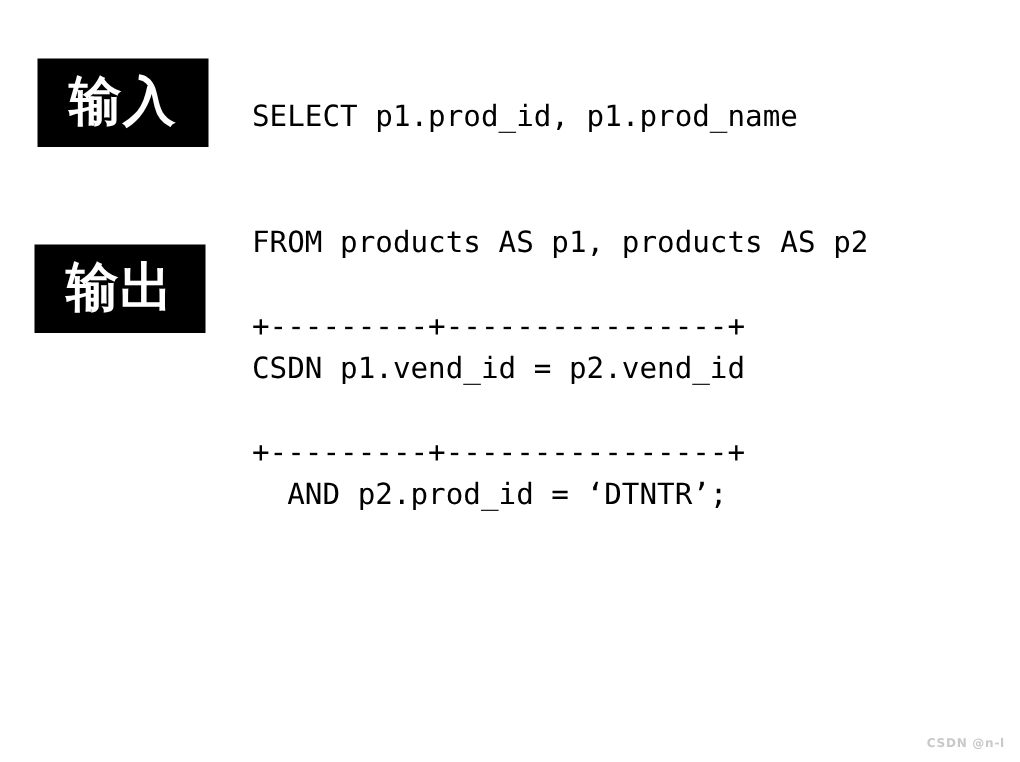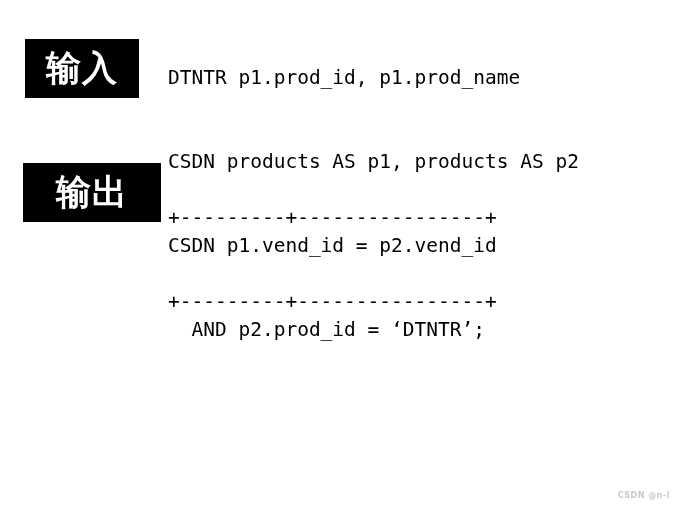--- a/index.html
+++ b/index.html
@@ -25,21 +25,21 @@
     align-items: center;
     justify-content: center;
     font-family: "DejaVu Sans", "Liberation Sans", sans-serif;
     font-weight: 700;
     font-size: 35px;
     letter-spacing: 1px;
     line-height: 1;
     user-select: none;
   }
   #badge-input  { left: 25px; top: 19px;  width: 114px; height: 59px; margin-top: 20px; }
-  #badge-output { left: 23px; top: 163px; width: 138px; height: 59px; }
+  #badge-output { left: 23px; top: 163px; width: 114px; height: 59px; }
 
   
   .mono-block {
     position: absolute;
     left: 168px;
     white-space: pre;
     color: #000000;
     font-family: "DejaVu Sans Mono", "Liberation Mono", monospace;
     font-size: 19.5px;
     line-height: 28px;
@@ -71,22 +71,22 @@
 </head>
 <body>
 
 <div id="page">
 
   <div class="badge" id="badge-input">
     <span>输入</span>
   </div>
 
   <div class="mono-block" id="sql-block">
-    <span class="code-line">DTNTR p1.prod_id, p1.prod_name</span>
-    <span class="code-line">CSDN products AS p1, products AS p2</span>
+    <span class="code-line">SELECT p1.prod_id, p1.prod_name</span>
+    <span class="code-line">FROM products AS p1, products AS p2</span>
     <span class="code-line">CSDN p1.vend_id = p2.vend_id</span>
     <span class="code-line">  AND p2.prod_id = ‘DTNTR’;</span>
   </div>
 
   <div class="badge" id="badge-output">
     <span>输出</span>
   </div>
 
   <div class="mono-block" id="table-block">
     <span class="table-line">+---------+----------------+</span>

